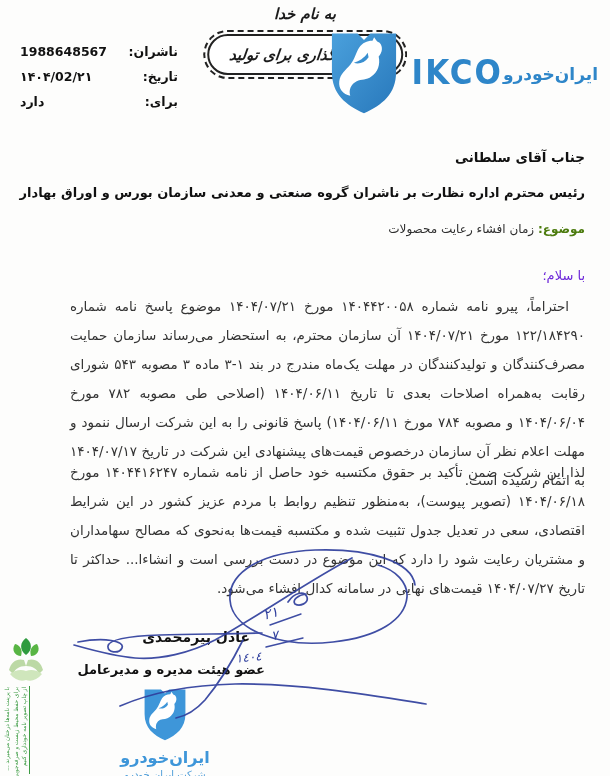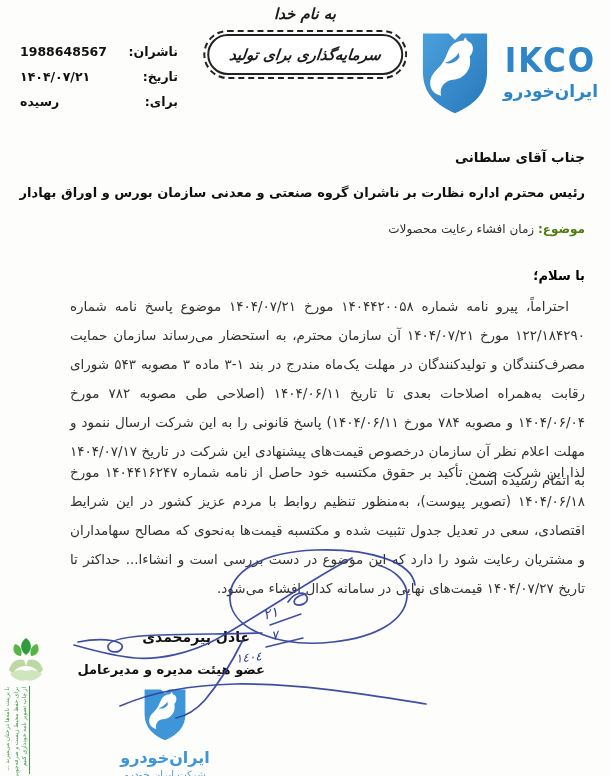--- a/index.html
+++ b/index.html
@@ -22,37 +22,37 @@
     content:""; position:absolute; inset:-6px; border:2.5px dashed #222; border-radius:30px;
   }
   .slogan-text {
     font-size:15px; font-weight:bold; font-style:italic; color:#1b1b1b;
     transform:skewX(-6deg); display:inline-block; white-space:nowrap;
   }
   .header-logo {
     position:absolute; top:28px; right:12px; display:flex; direction:ltr;
     align-items:center; gap:8px;
   }
-  .brand-col { display:flex; flex-direction:column; align-items:center;justify-content:flex-end; }
+  .brand-col { display:flex; flex-direction:row; align-items:center;justify-content:flex-end; }
   .brand-en {
     font-size:31px; font-weight:bold; letter-spacing:2px; color:#2e86c9;
     line-height:34px; transform:scaleY(1.08);
   }
   .brand-fa { font-size:17px; font-weight:bold; color:#2e86c9; margin-top:4px; }
   .meta {
     position:absolute; top:44px; left:20px; width:158px; font-size:12.5px;
     font-weight:bold; color:#111;
   }
   .meta-row { display:flex; justify-content:space-between; margin-bottom:10px; }
   
   .recipient-name { position:absolute; top:149px; right:25px; font-size:13.5px; font-weight:bold; color:#111; }
   .recipient-title { position:absolute; top:185px; right:25px; font-size:13px; font-weight:bold; color:#111; white-space:nowrap; }
   .subject-line { position:absolute; top:222px; right:25px; font-size:12px; color:#2f2f2f; }
   .subject-line .lbl { font-weight:bold; color:#4d7c0f; }
-  .salutation { position:absolute; top:268px; right:25px; font-size:13px; font-weight:bold; color:#000000; }
+  .salutation { position:absolute; top:268px; right:25px; font-size:13px; font-weight:normal; color:#6d28d9; }
   .para { position:absolute; right:25px; left:25px; font-size:13.5px; line-height:29px; text-align:justify; color:#333;margin-left:45px; }
   .para1 { top:292px; text-indent:16px; }
   .para2 { top:458px; }
   
   .sig-name { position:absolute; top:629px; right:360px; font-size:14px; font-weight:bold; color:#111; white-space:nowrap; }
   .sig-title { position:absolute; top:662px; right:345px; font-size:13px; font-weight:bold; color:#111; white-space:nowrap; }
   .ink-overlay { position:absolute; inset:0; z-index:5; pointer-events:none; }
   
   .footer-logo { position:absolute; top:686px; left:112px; width:106px; text-align:center; direction:rtl; }
   .footer-brand { font-size:16px; font-weight:bold; color:#3e96d9; margin-top:2px; }
@@ -96,25 +96,25 @@
     </div>
   </div>
 
   <div class="meta">
     <div class="meta-row">
       <span>ناشران:</span>
       <span>1988648567</span>
     </div>
     <div class="meta-row">
       <span>تاریخ:</span>
-      <span>۱۴۰۴/۰۷/۲۱</span>
+      <span>۱۴۰۴/02/۲۱</span>
     </div>
     <div class="meta-row">
       <span>برای:</span>
-      <span>رسیده</span>
+      <span>دارد</span>
     </div>
   </div>
 
   <div class="recipient-name">جناب آقای سلطانی</div>
   <div class="recipient-title">رئیس محترم اداره نظارت بر ناشران گروه صنعتی و معدنی سازمان بورس و اوراق بهادار</div>
   <div class="subject-line">
     <span class="lbl">موضوع:</span><span> زمان افشاء رعایت محصولات</span>
   </div>
 
   <div class="salutation">با سلام؛</div>

